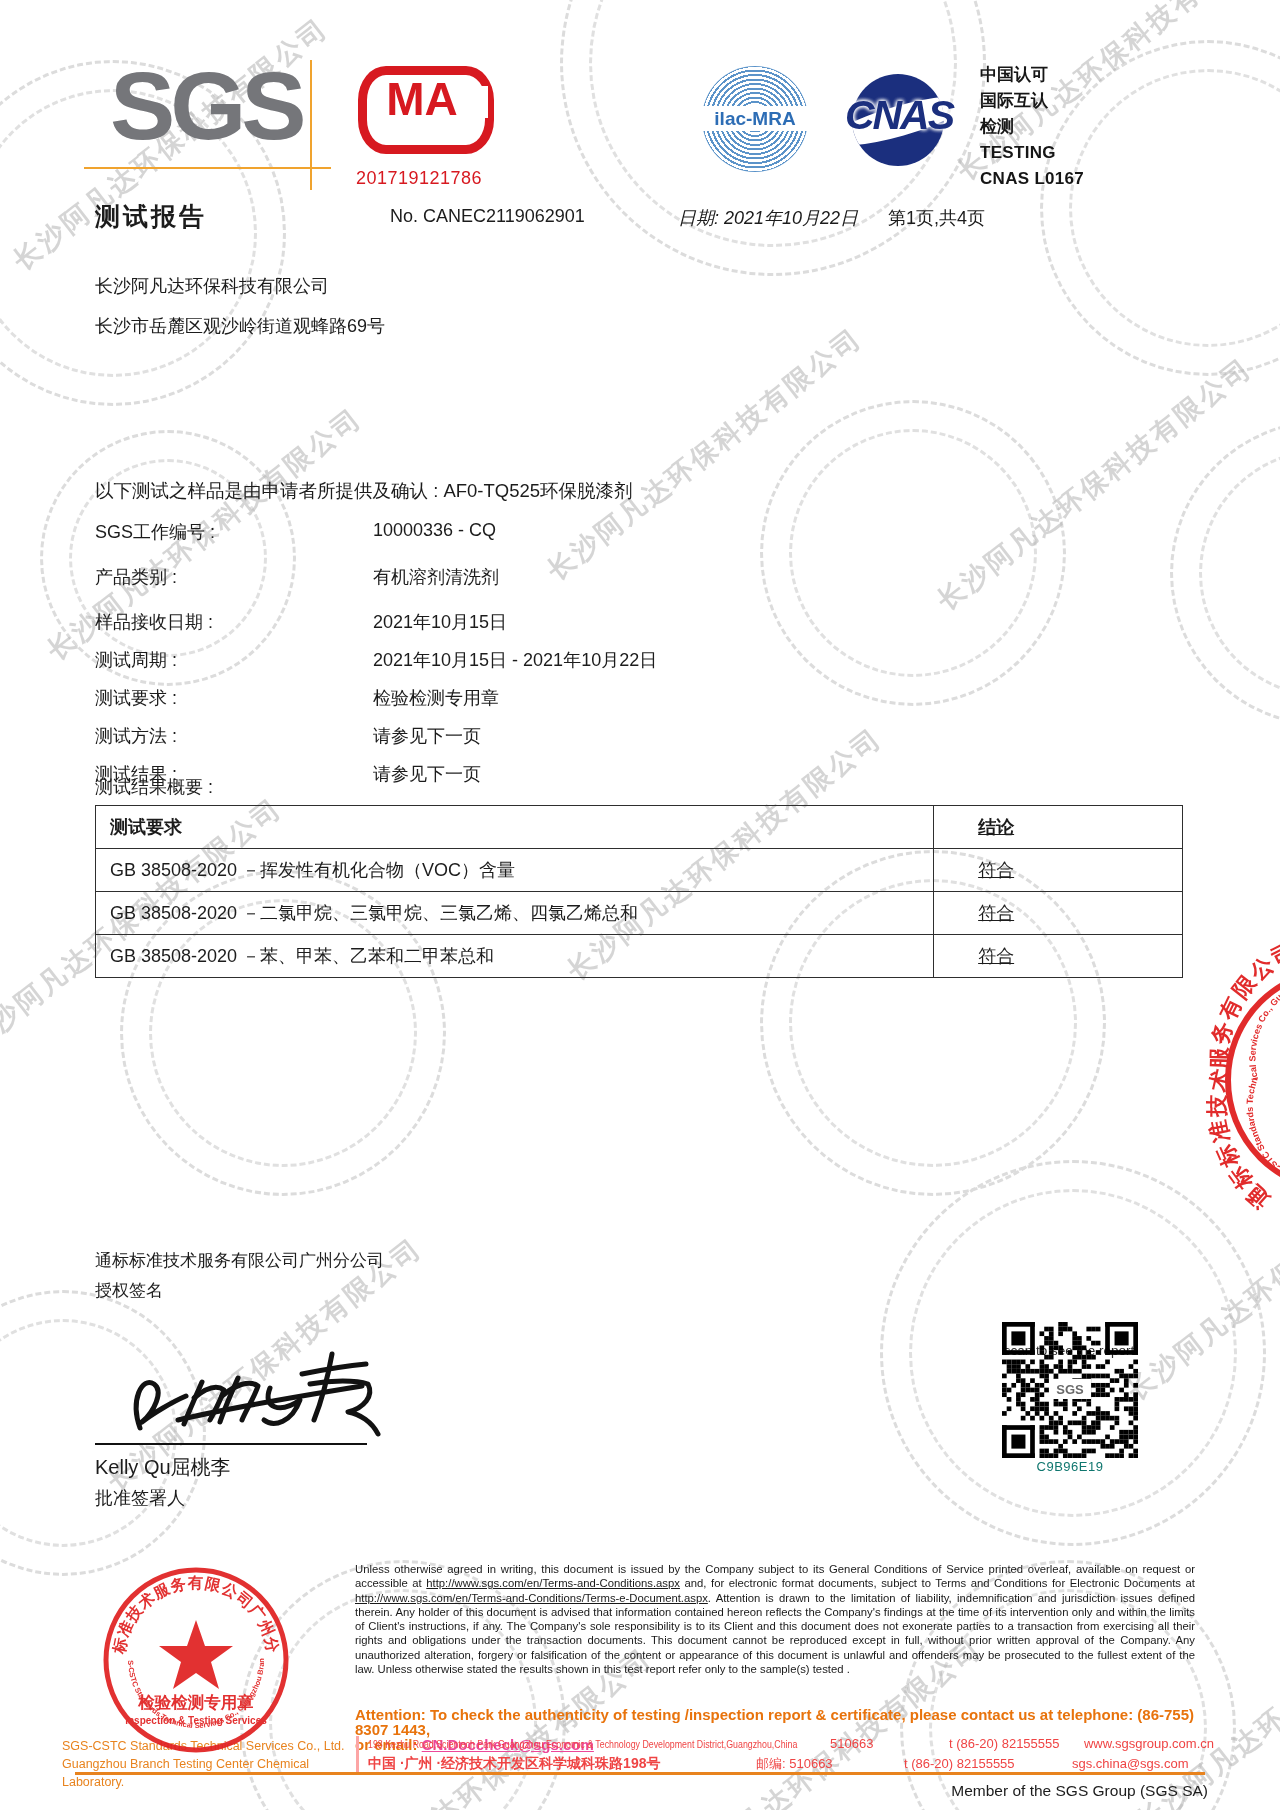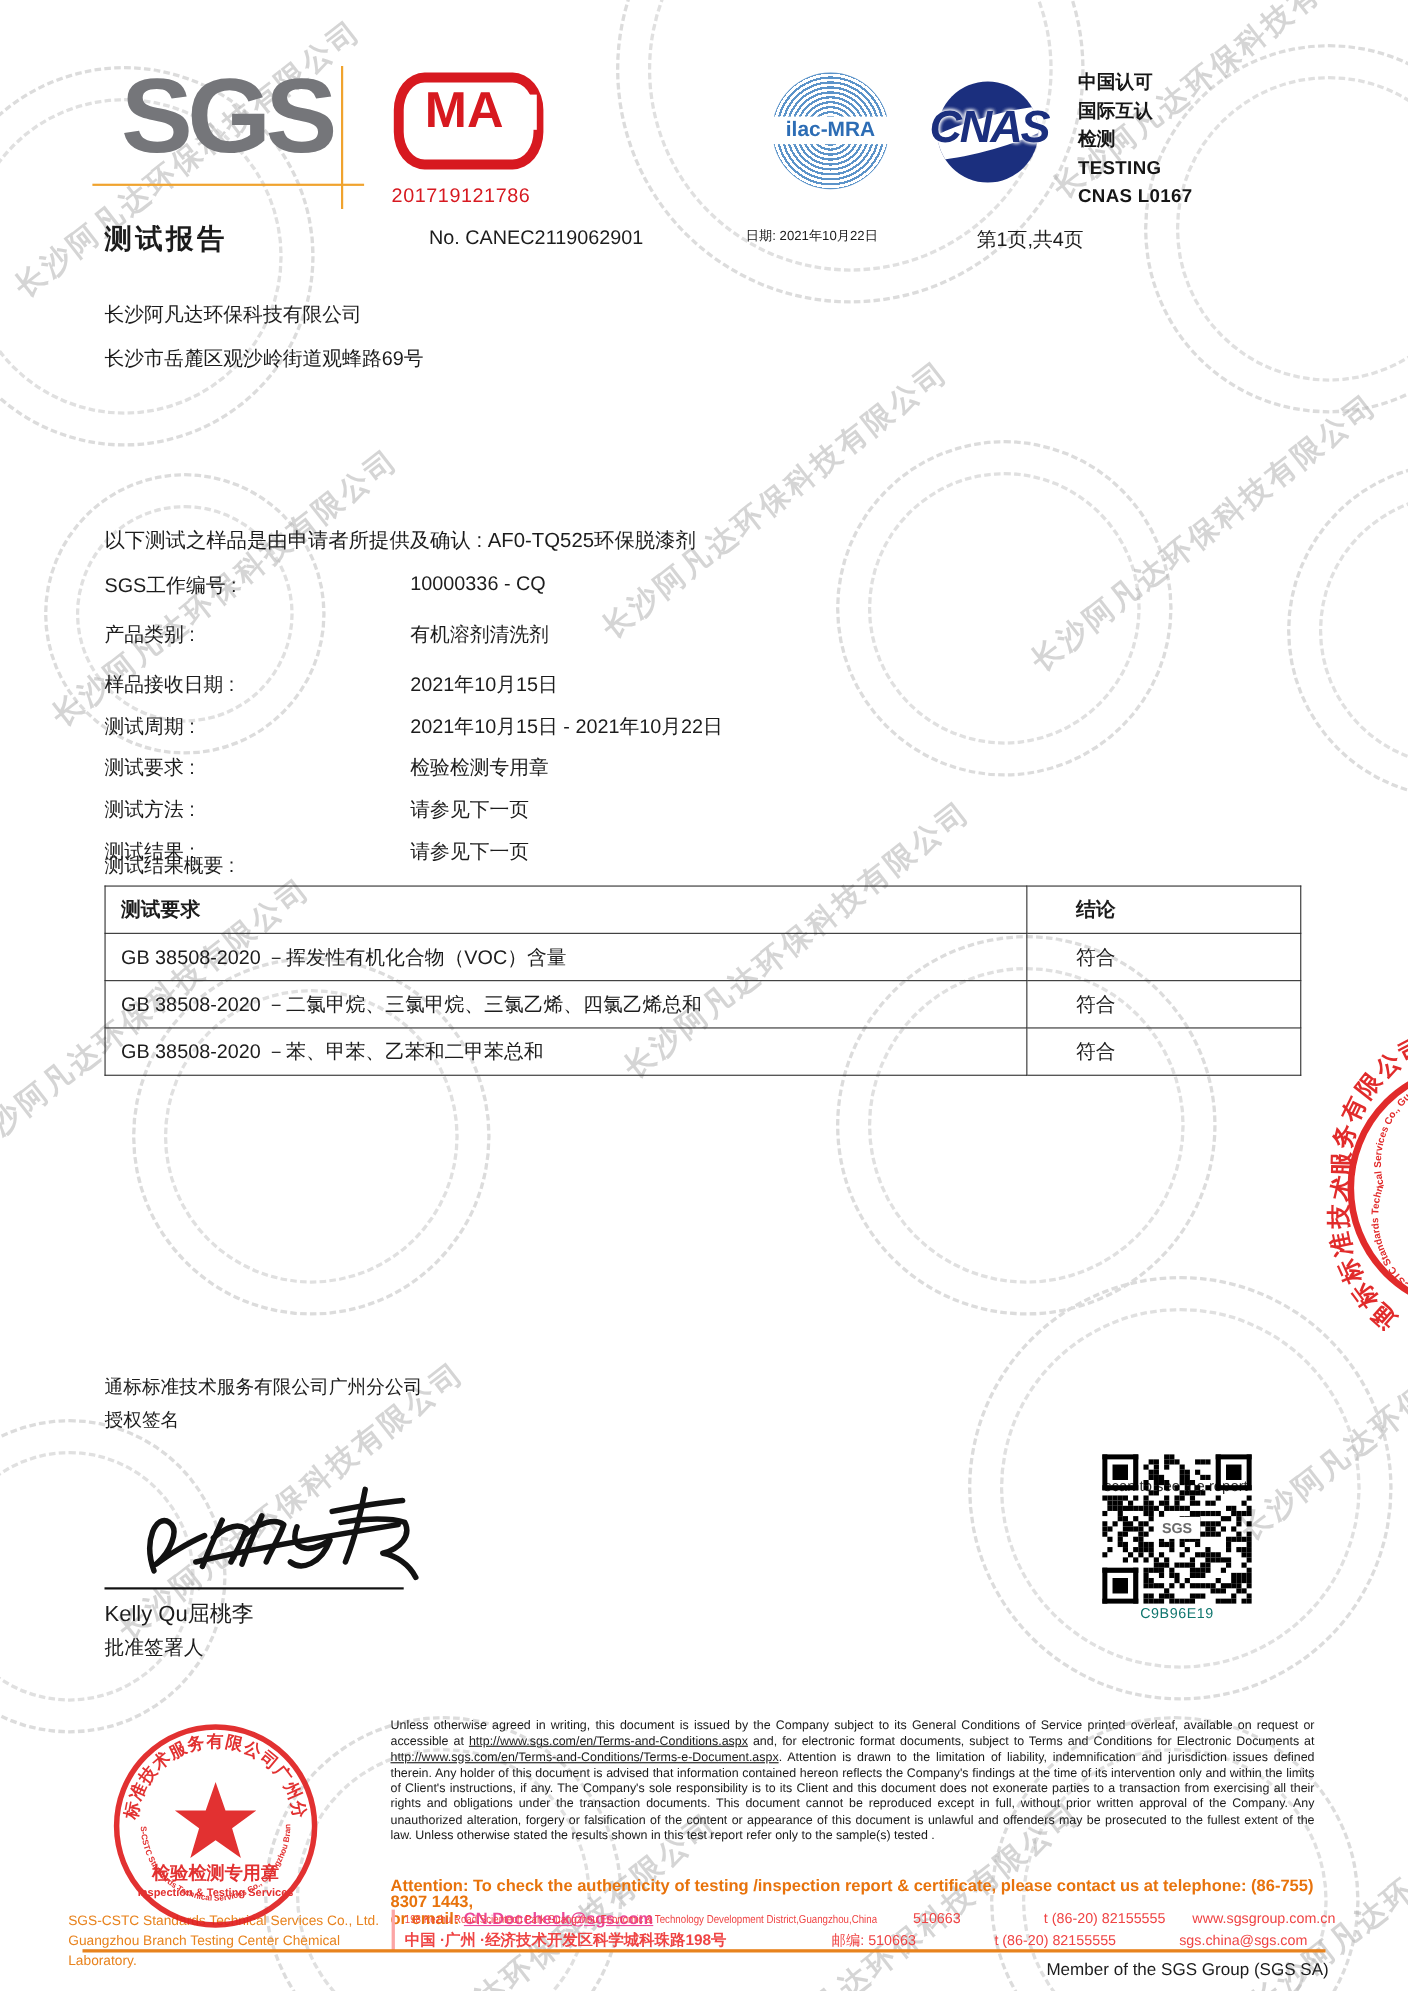--- a/index.html
+++ b/index.html
@@ -43,21 +43,21 @@
   .cnas-txt{left:834px;top:92px;width:130px;text-align:center;font-size:41px;font-weight:700;
             font-style:italic;color:#1b2f7e;letter-spacing:-2px;
             text-shadow:0 0 4px #fff,0 0 4px #fff,0 0 4px #fff;}
 
   .accred{left:980px;top:62px;font-size:17px;line-height:26px;color:#161616;font-weight:600;}
   .accred .en{font-weight:700;letter-spacing:.3px;}
 
   
   .t-title{left:95px;top:200px;font-size:25px;font-weight:700;letter-spacing:3px;}
   .t-no{left:390px;top:206px;font-size:18px;}
-  .t-date{left:678px;top:206px;font-size:12px;}
+  .t-date{left:678px;top:206px;font-size:18px;font-style:italic;}
   .t-page{left:888px;top:206px;font-size:18px;}
 
   .applicant{left:95px;top:266px;font-size:18px;line-height:40px;}
 
   .sample-line{left:95px;top:478px;font-size:18.5px;font-weight:500;}
 
   
   .info{left:95px;top:520px;width:980px;font-size:18px;}
   .info-row{position:relative;height:38px;}
   .info-row .lab{position:absolute;left:0;top:0;}
@@ -65,21 +65,21 @@
   .gap-lg{margin-bottom:7px;}
 
   .summary-h{left:95px;top:775px;font-size:18px;font-weight:500;}
 
   
   table.res{position:absolute;left:95px;top:805px;width:1088px;border-collapse:collapse;z-index:1;
             font-size:18px;background:transparent;}
   table.res th,table.res td{border:1.6px solid #2e2e2e;height:42px;padding:0;}
   table.res th{text-align:left;font-weight:700;}
   table.res .c1{padding-left:14px;width:872px;}
-  table.res .c2{padding-left:44px;width:216px;font-weight:400;}
+  table.res .c2{padding-left:44px;width:216px;font-weight:400;text-decoration:underline;}
   table.res th.c2{font-weight:700;}
 
   
   .issuer{left:95px;top:1246px;font-size:17px;line-height:30px;}
   .sig-svg{left:118px;top:1328px;}
   .sig-line{left:95px;top:1443px;width:272px;height:2.4px;background:#111;}
   .signer{left:95px;top:1454px;font-size:20px;}
   .signer-title{left:95px;top:1486px;font-size:18px;}
 
   

